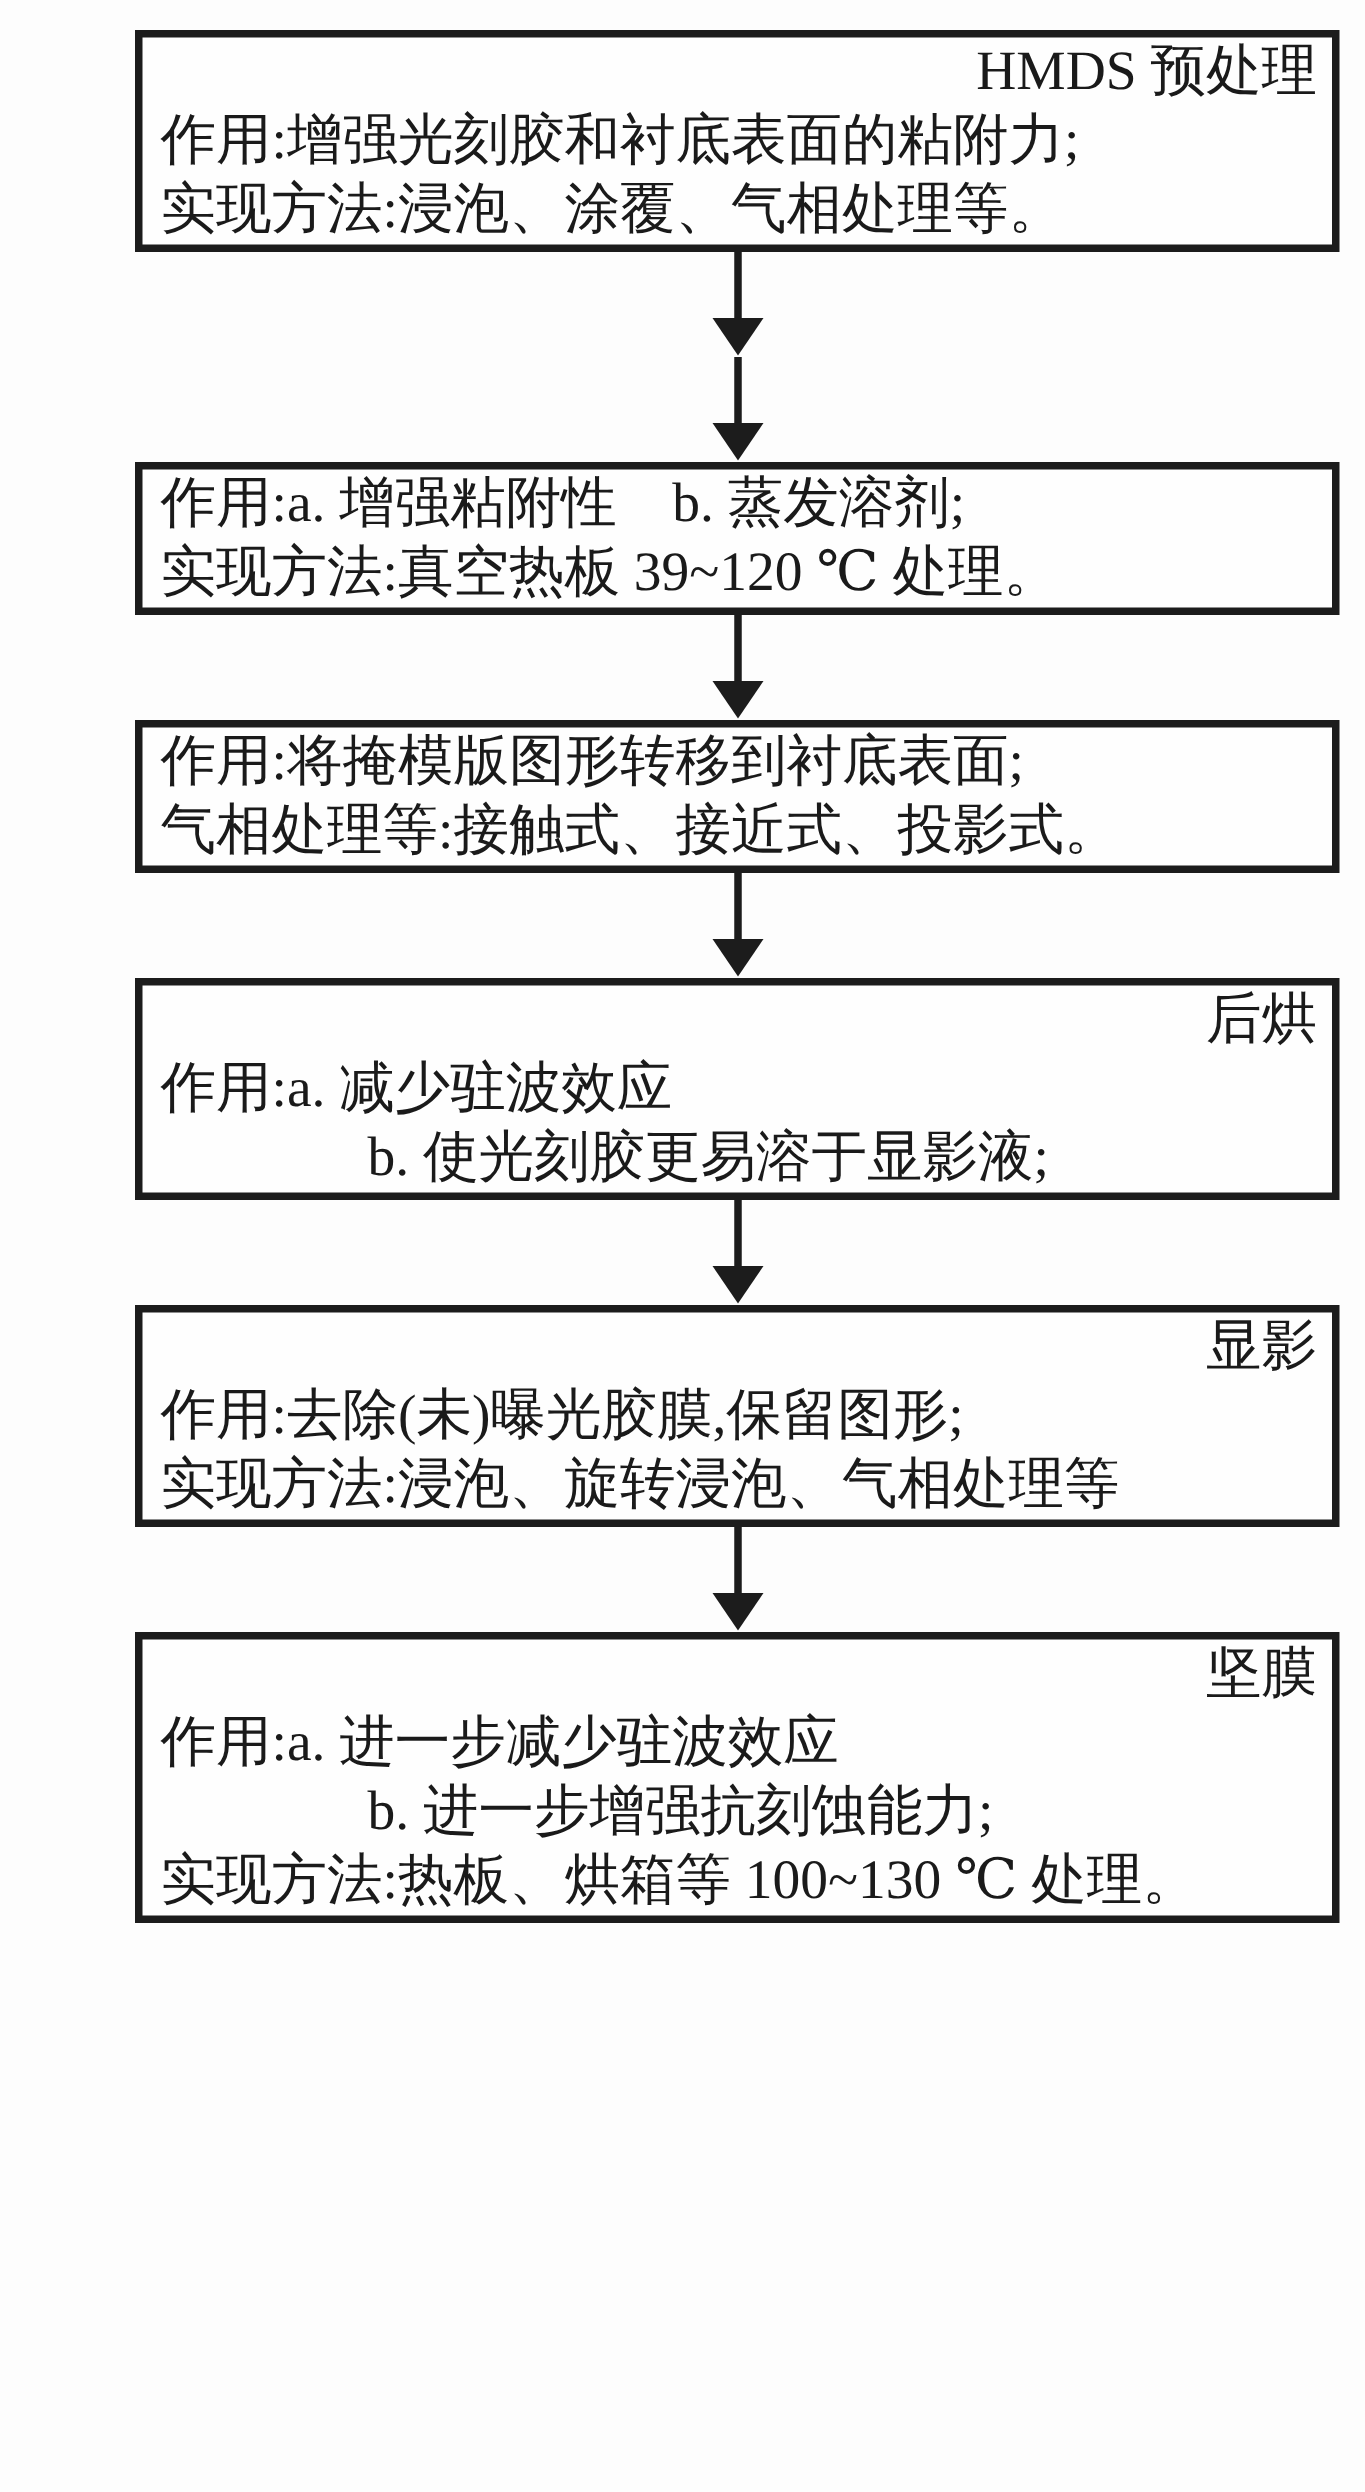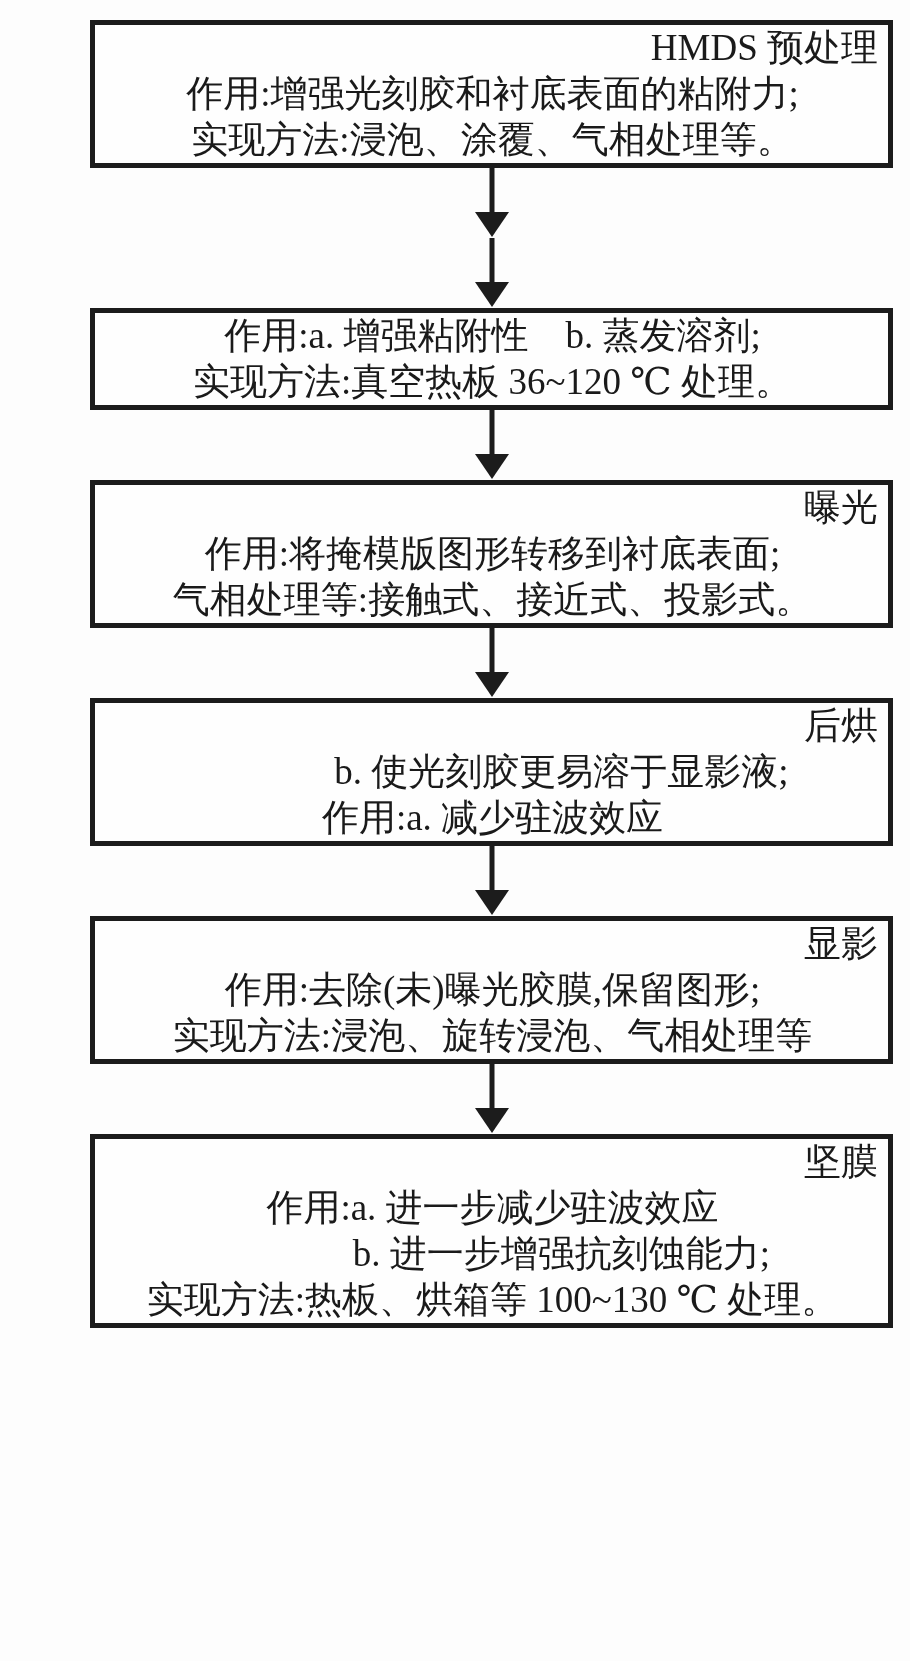--- a/index.html
+++ b/index.html
@@ -24,21 +24,20 @@
   .box-title {
     text-align: right;
     font-size: 37px;
     line-height: 46px;
     white-space: pre-wrap;
   }
   .box-line {
     font-size: 37px;
     line-height: 46px;
     white-space: pre-wrap;
-    text-align: center;
   }
   .box-line.indent { padding-left: 138px; }
   .arrow {
     position: relative;
     margin-left: 90px;
     width: 803px;
     height: 70px;
   }
   .arrow-shaft {
     position: absolute;
@@ -78,43 +77,42 @@
   </div>
 
 
   <div class="arrow">
     <div class="arrow-shaft"></div>
     <div class="arrow-head"></div>
   </div>
 
   <section class="flow-box">
     <div class="box-line">作用:a. 增强粘附性    b. 蒸发溶剂;</div>
-    <div class="box-line">实现方法:真空热板 36~120 ℃ 处理。</div>
+    <div class="box-line">实现方法:真空热板 39~120 ℃ 处理。</div>
   </section>
 
   <div class="arrow">
     <div class="arrow-shaft"></div>
     <div class="arrow-head"></div>
   </div>
 
   <section class="flow-box">
-    <div class="box-title">曝光</div>
     <div class="box-line">作用:将掩模版图形转移到衬底表面;</div>
     <div class="box-line">气相处理等:接触式、接近式、投影式。</div>
   </section>
 
   <div class="arrow">
     <div class="arrow-shaft"></div>
     <div class="arrow-head"></div>
   </div>
 
   <section class="flow-box">
     <div class="box-title">后烘</div>
+    <div class="box-line">作用:a. 减少驻波效应</div>
     <div class="box-line indent">b. 使光刻胶更易溶于显影液;</div>
-    <div class="box-line">作用:a. 减少驻波效应</div>
   </section>
 
   <div class="arrow">
     <div class="arrow-shaft"></div>
     <div class="arrow-head"></div>
   </div>
 
   <section class="flow-box">
     <div class="box-title">显影</div>
     <div class="box-line">作用:去除(未)曝光胶膜,保留图形;</div>

